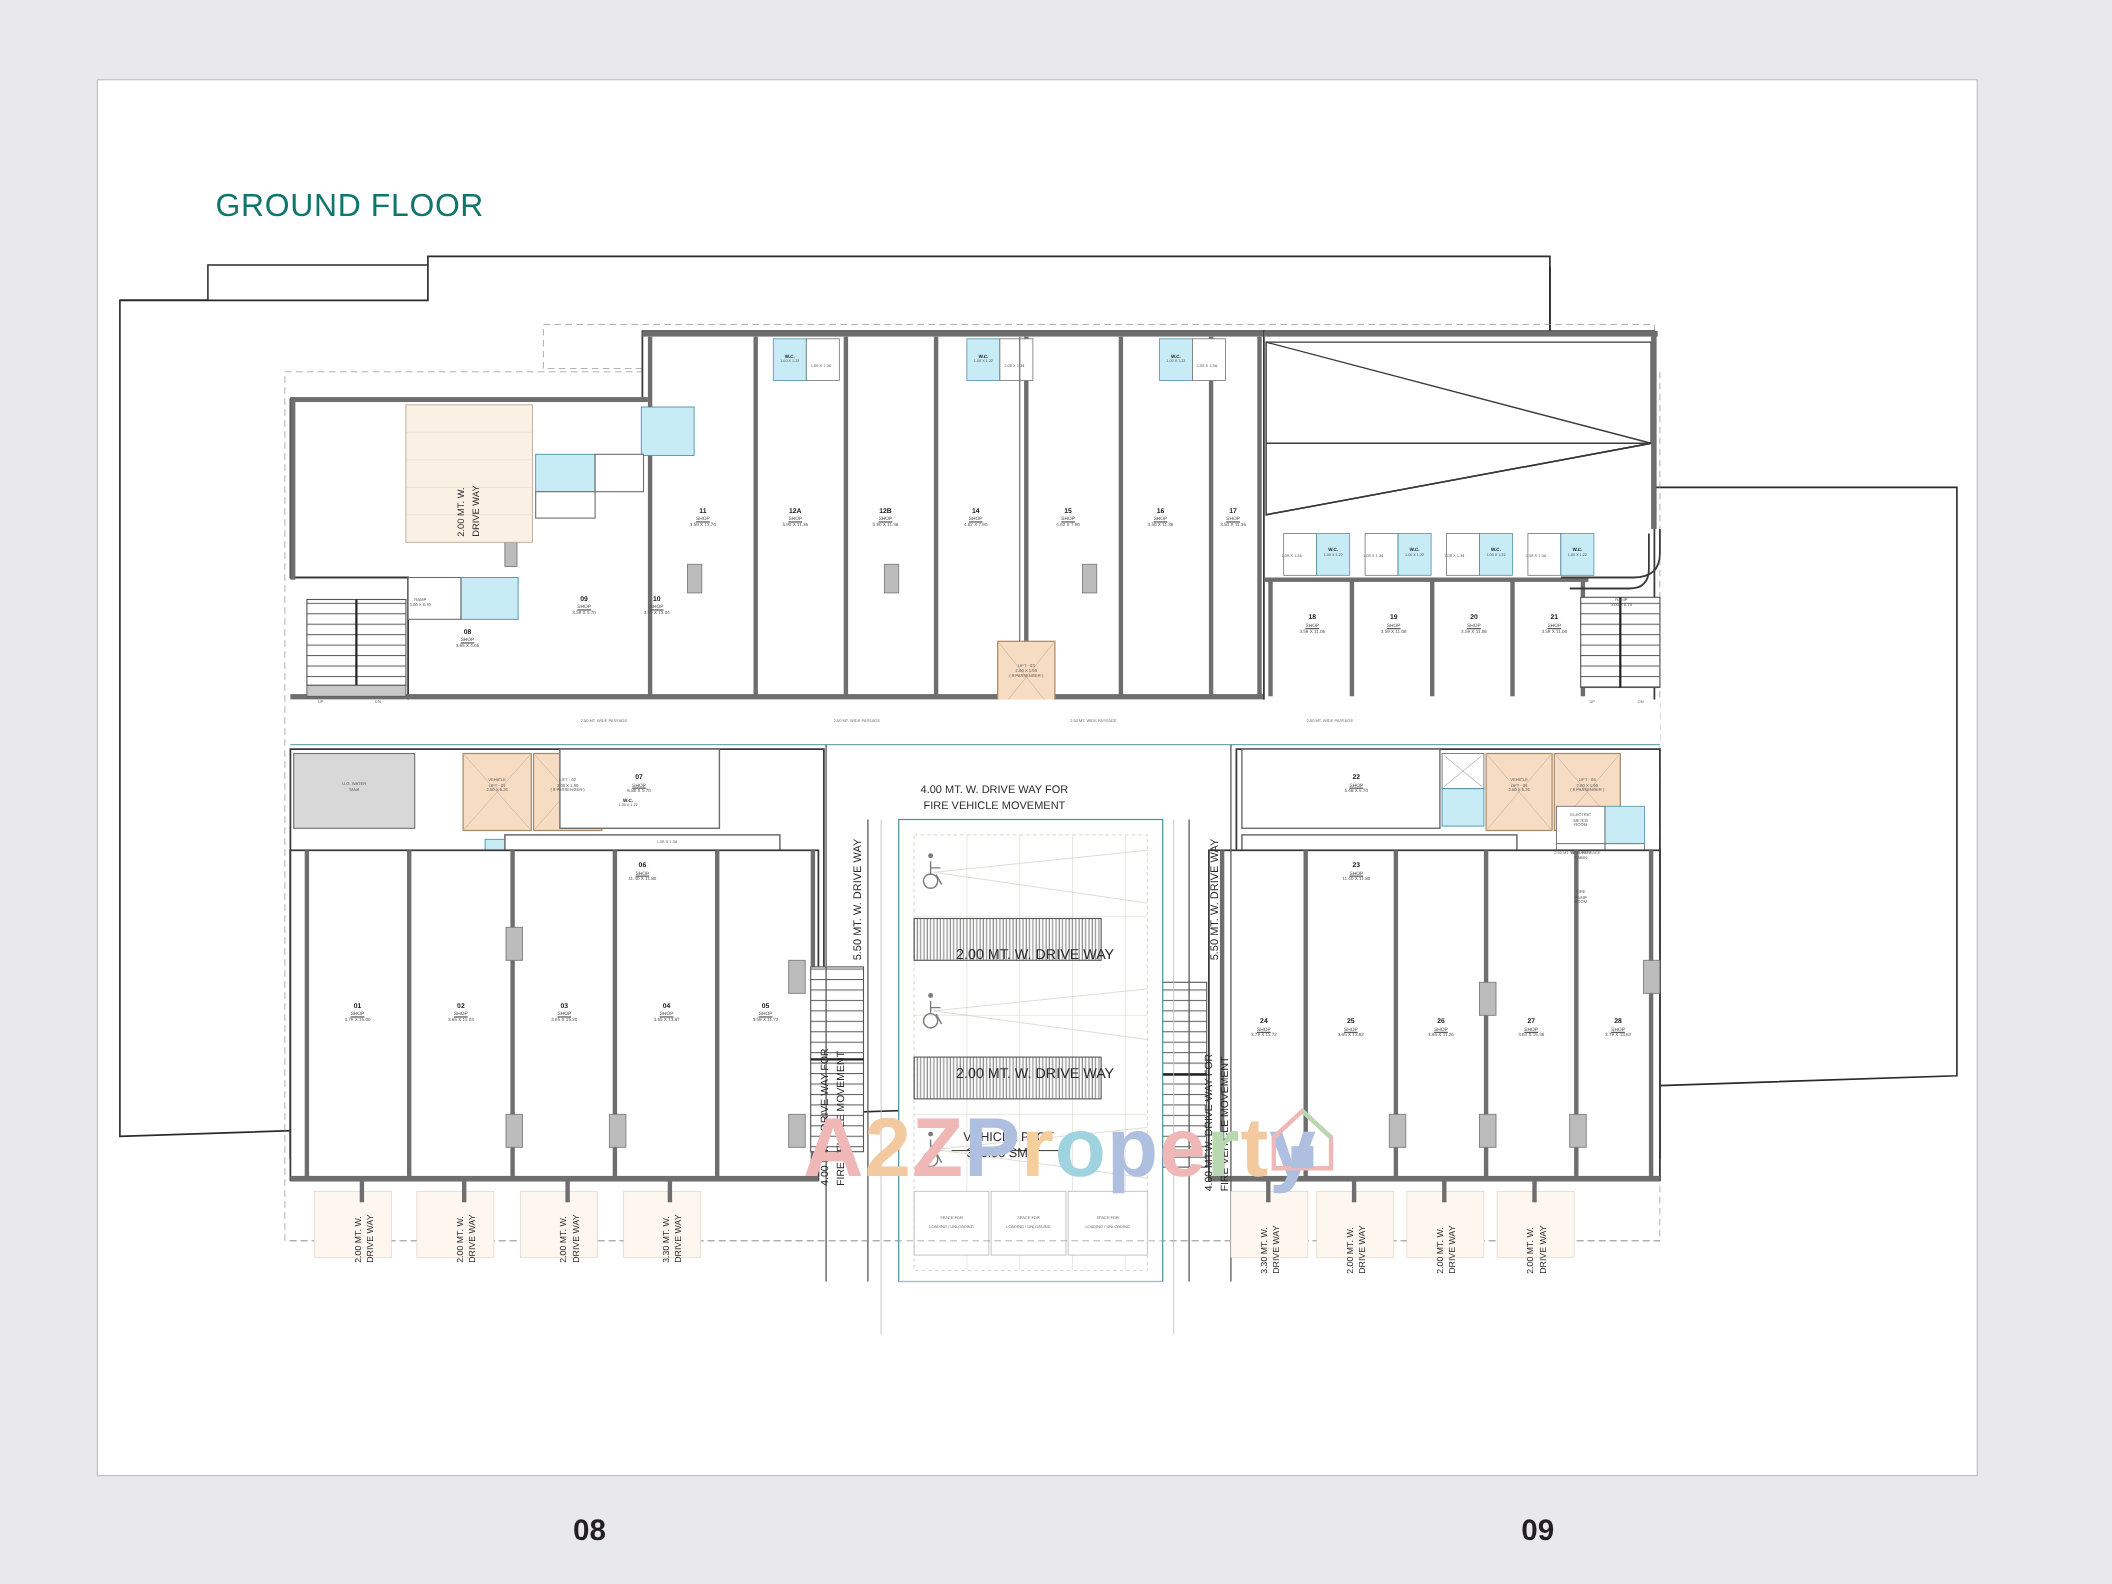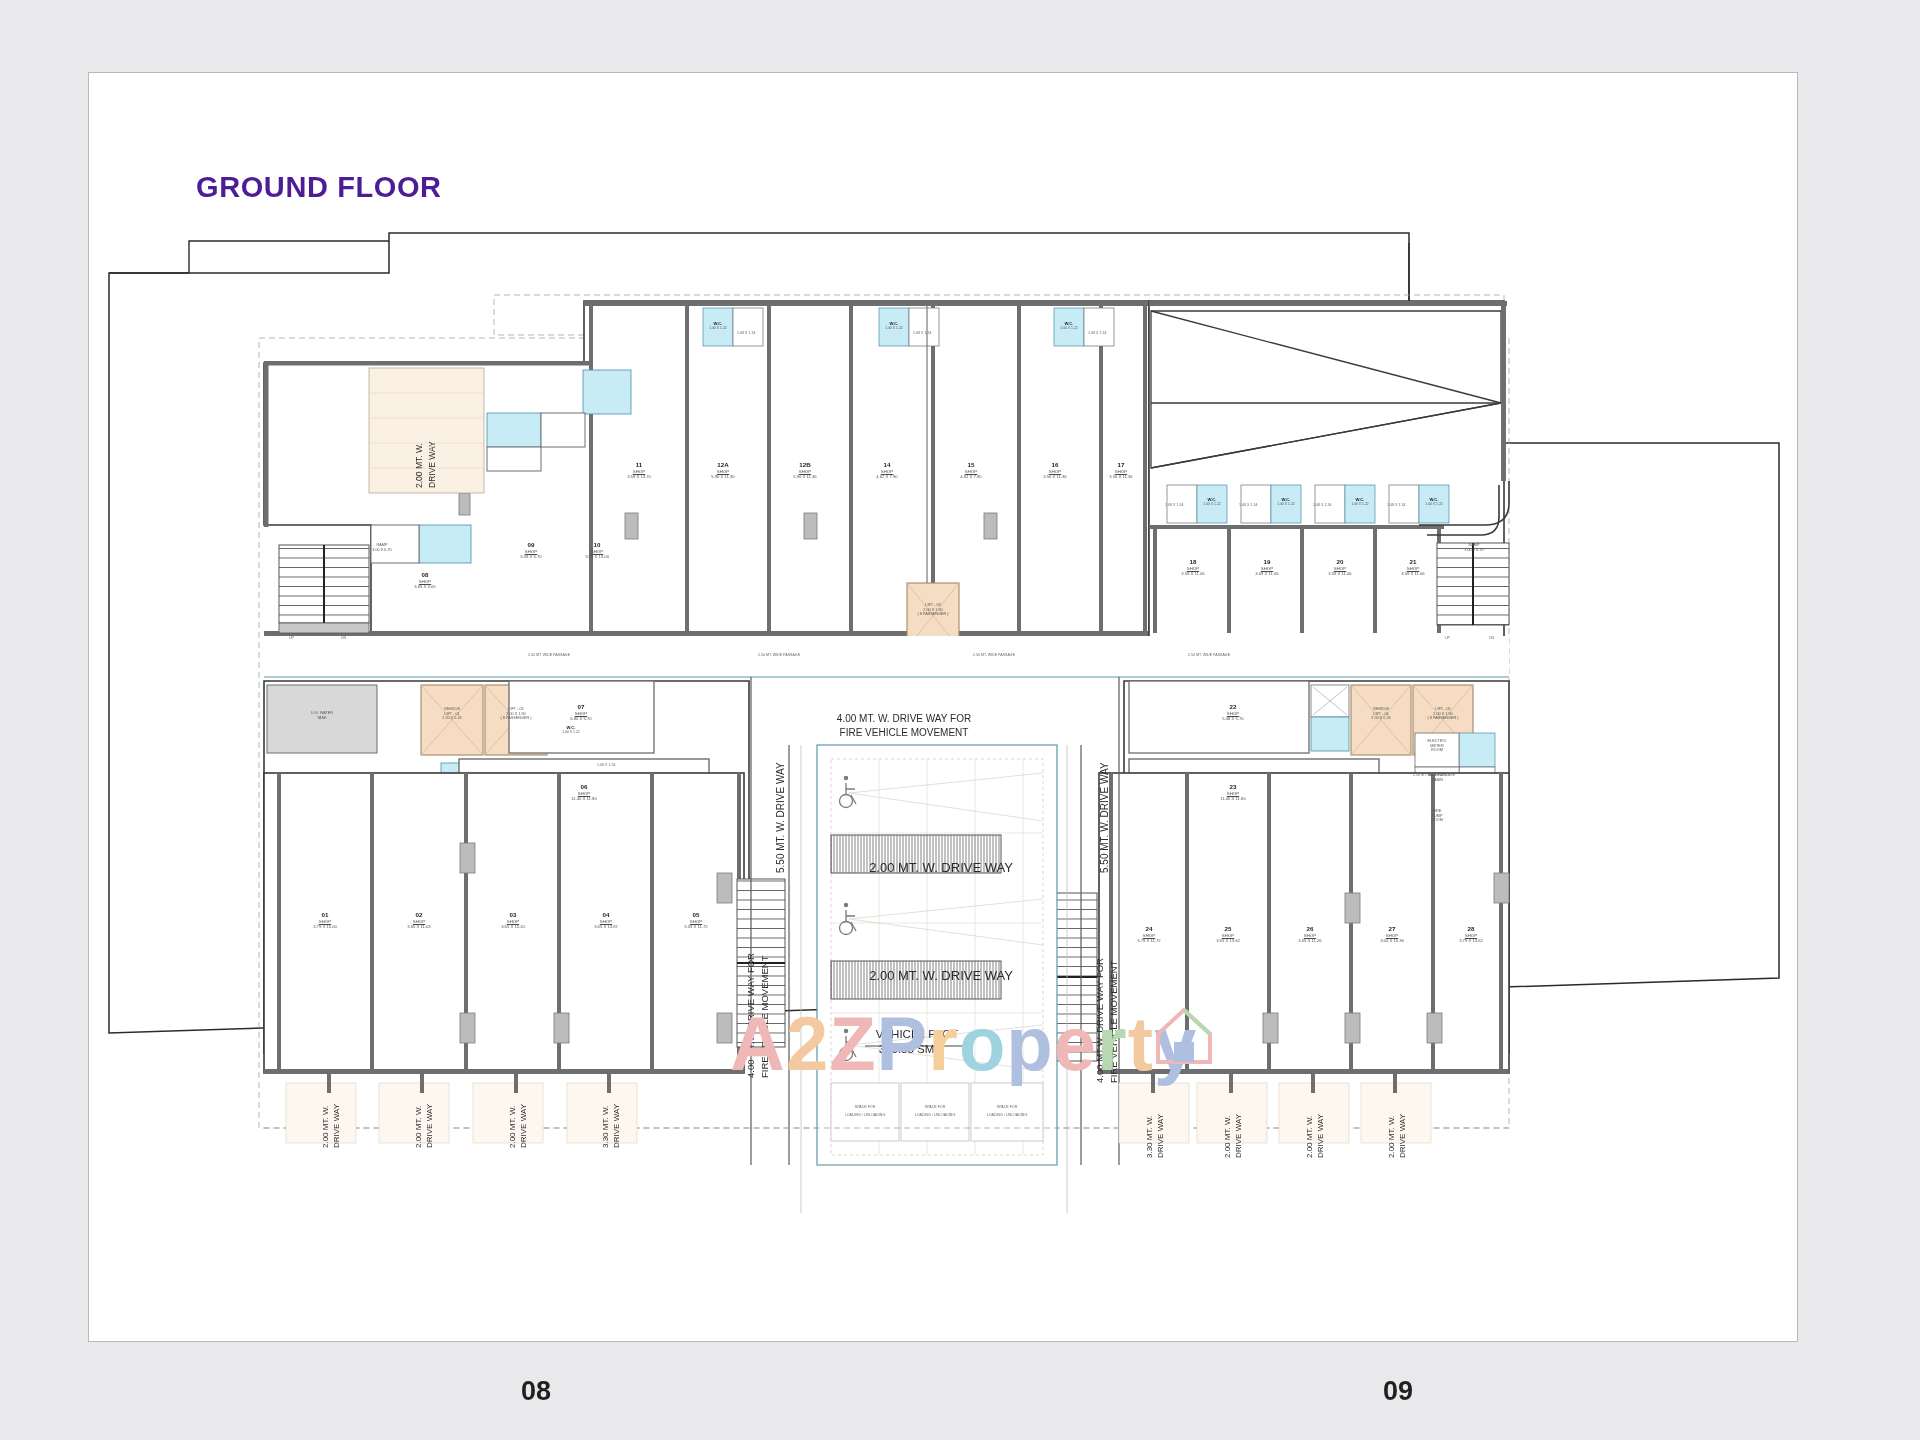--- a/index.html
+++ b/index.html
@@ -19,23 +19,23 @@
     position: absolute;
     left: 88px; top: 72px;
     width: 1710px; height: 1270px;
     background: #ffffff;
     border: 1px solid #b9b9bd;
   }
   #sheet-title {
     position: absolute;
     left: 107px; top: 98px;
     font-size: 29px;
-    font-weight: bold;
+    font-weight: normal;
     letter-spacing: 0.6px;
-    color: #4c1d95;
+    color: #0f766e;
     white-space: nowrap;
   }
   
   .page-num {
     position: absolute;
     top: 1376px;
     font-size: 27px;
     font-weight: bold;
     color: #231f20;
   }

